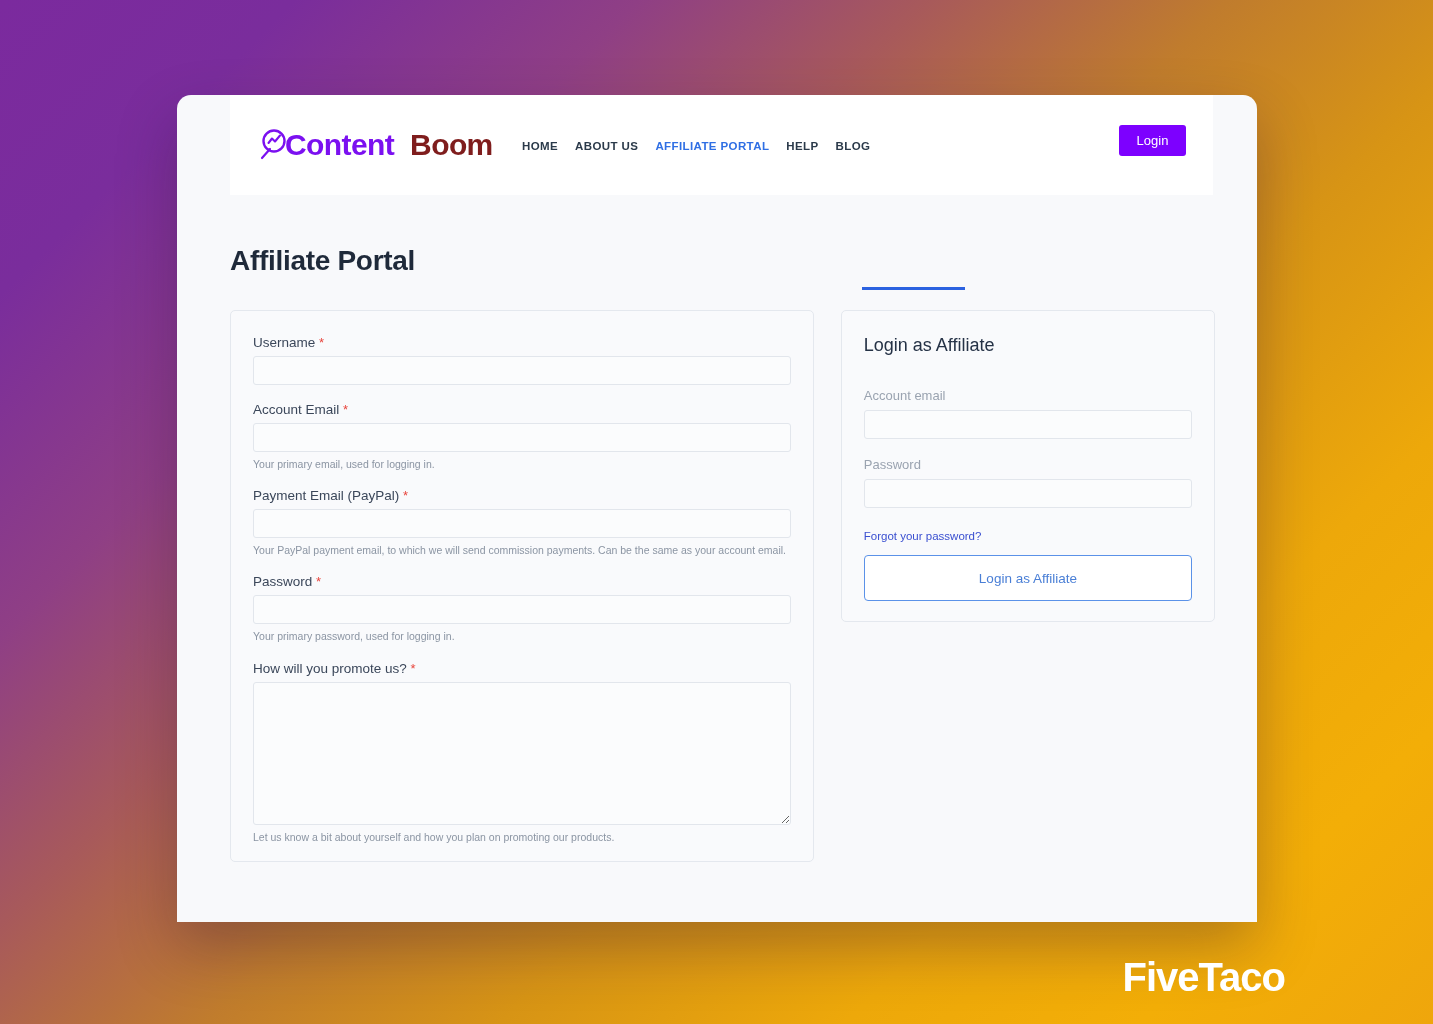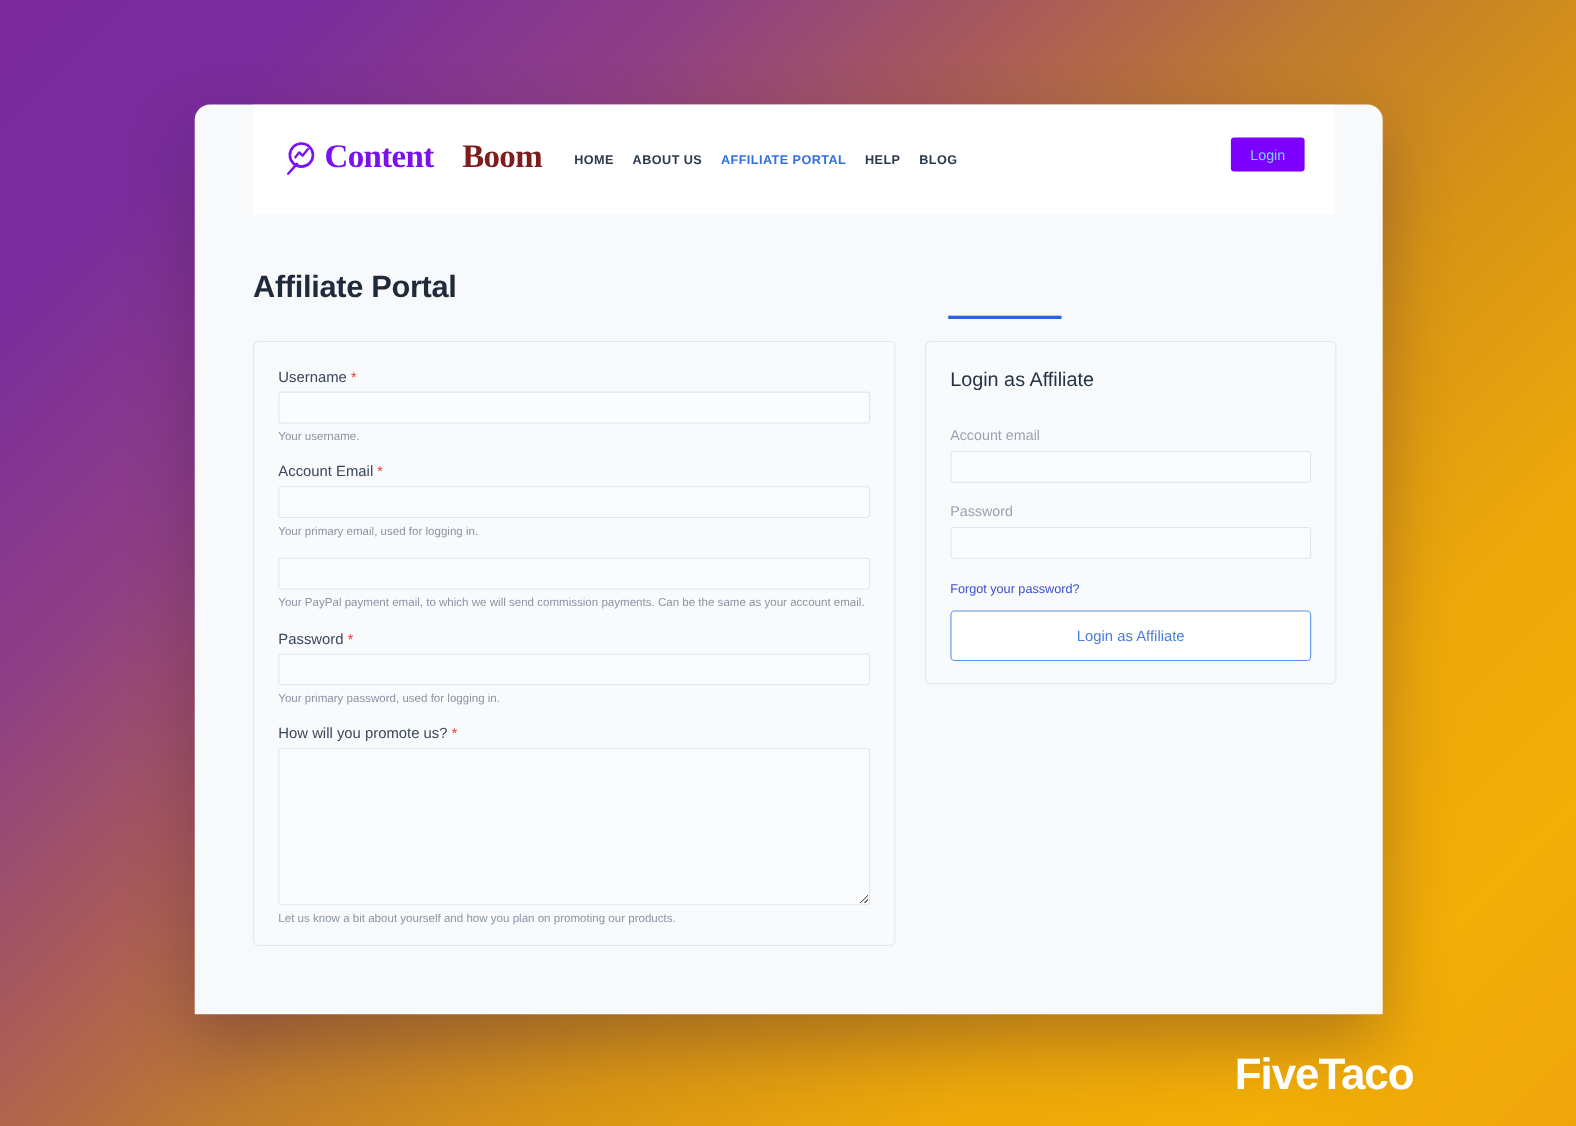--- a/index.html
+++ b/index.html
@@ -49,24 +49,23 @@
     width: 983px;
     height: 100px;
     background: #ffffff;
   }
 
   .brand {
     position: absolute;
     left: 30px;
     top: 31px;
     display: flex;
-    align-items: center;
-    gap: 12px;
+    align-items: flex-end;
+    gap: 2px;
     user-select: none;
-    font-family: Liberation Serif, serif;
   }
   .brand-mark {
     position: relative;
     width: 26px;
     height: 34px;
     margin-right: -3px;
   }
   .brand-mark svg { display: block; }
   .brand-word-1 {
     font-size: 30px;
@@ -115,21 +114,21 @@
 
   #login-button {
     position: absolute;
     right: 27px;
     top: 30px;
     width: 67px;
     height: 31px;
     background: #7d00ff;
     border: none;
     border-radius: 3px;
-    color: #7dd3fc;
+    color: #ffffff;
     font-family: "Liberation Sans", sans-serif;
     font-size: 13px;
     cursor: pointer;
   }
 
   
   #page-title {
     position: absolute;
     left: 53px;
     top: 150px;
@@ -285,33 +284,36 @@
     <div id="columns">
 
       <section class="card" id="register-card">
 
         <div class="field">
           <label class="field-label">
             <span>Username</span>
             <span class="req">*</span>
           </label>
           <input class="text-input" type="text" placeholder="" style="">
-          <div class="field-hint">Your username.</div>
         </div>
 
         <div class="field">
           <label class="field-label">
             <span>Account Email</span>
             <span class="req">*</span>
           </label>
           <input class="text-input" type="text" placeholder="" style="">
           <div class="field-hint">Your primary email, used for logging in.</div>
         </div>
 
         <div class="field">
+          <label class="field-label">
+            <span>Payment Email (PayPal)</span>
+            <span class="req">*</span>
+          </label>
           <input class="text-input" type="text" placeholder="" style="">
           <div class="field-hint">Your PayPal payment email, to which we will send commission payments. Can be the same as your account email.</div>
         </div>
 
         <div class="field">
           <label class="field-label">
             <span>Password</span>
             <span class="req">*</span>
           </label>
           <input class="text-input" type="password" placeholder="" style="">

